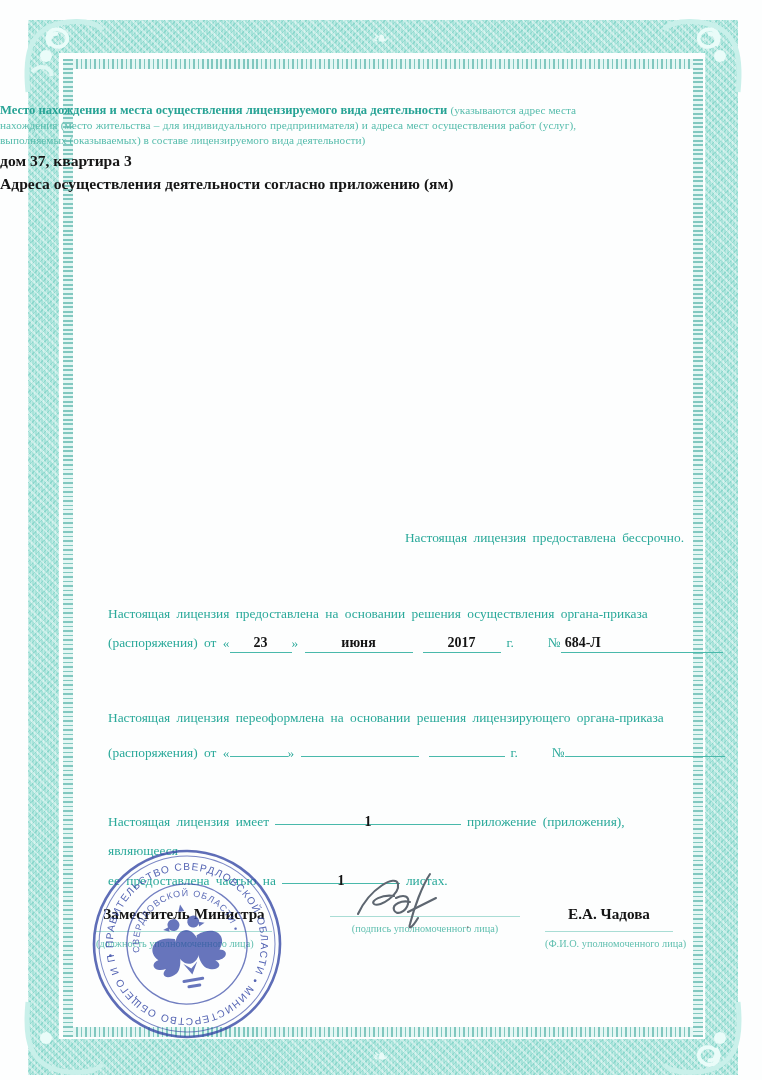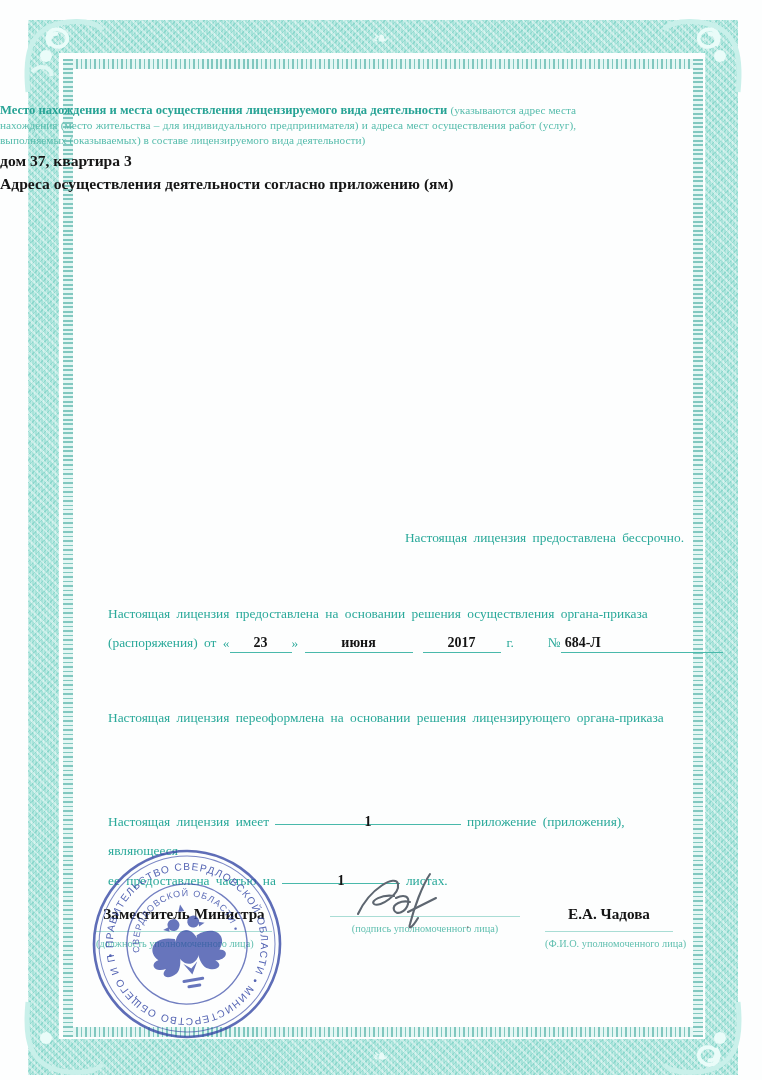--- a/index.html
+++ b/index.html
@@ -135,20 +135,23 @@
 
   <div class="sec s-grant content" style="left:108px;">
     <div class="just">Настоящая лицензия предоставлена на основании решения осуществления органа-приказа</div>
     <div class="row2">
       <span>(распоряжения)  от «</span><span class="fld" style="width:62px;">23</span><span>»</span> <span class="fld" style="width:108px;">июня</span><span class="gap" style="width:10px;"></span><span class="fld" style="width:78px;">2017</span><span class="gap" style="width:6px;"></span><span>г.</span><span class="gap" style="width:34px;"></span><span>№</span><span class="fld" style="width:158px;text-align:left;padding-left:4px;">684-Л</span>
     </div>
   </div>
 
   <div class="sec s-reiss content" style="left:108px;">
     <div class="just">Настоящая лицензия переоформлена на основании решения лицензирующего органа-приказа</div>
+    <div class="row2">
+      <span>(распоряжения)  от «</span><span class="fld" style="width:58px;"></span><span>»</span> <span class="fld" style="width:118px;"></span><span class="gap" style="width:10px;"></span><span class="fld" style="width:76px;"></span><span class="gap" style="width:6px;"></span><span>г.</span><span class="gap" style="width:34px;"></span><span>№</span><span class="fld" style="width:160px;"></span>
+    </div>
   </div>
 
   <div class="sec s-att content" style="left:108px;">
     <div>
       <span>Настоящая лицензия имеет</span><span class="gap" style="width:6px;"></span><span class="fld" style="width:186px;">1</span><span class="gap" style="width:6px;"></span><span>приложение (приложения), являющееся</span>
     </div>
     <div>
       <span>ее предоставлена частью на</span><span class="gap" style="width:6px;"></span><span class="fld" style="width:118px;">1</span><span class="gap" style="width:6px;"></span><span>листах.</span>
     </div>
   </div>

